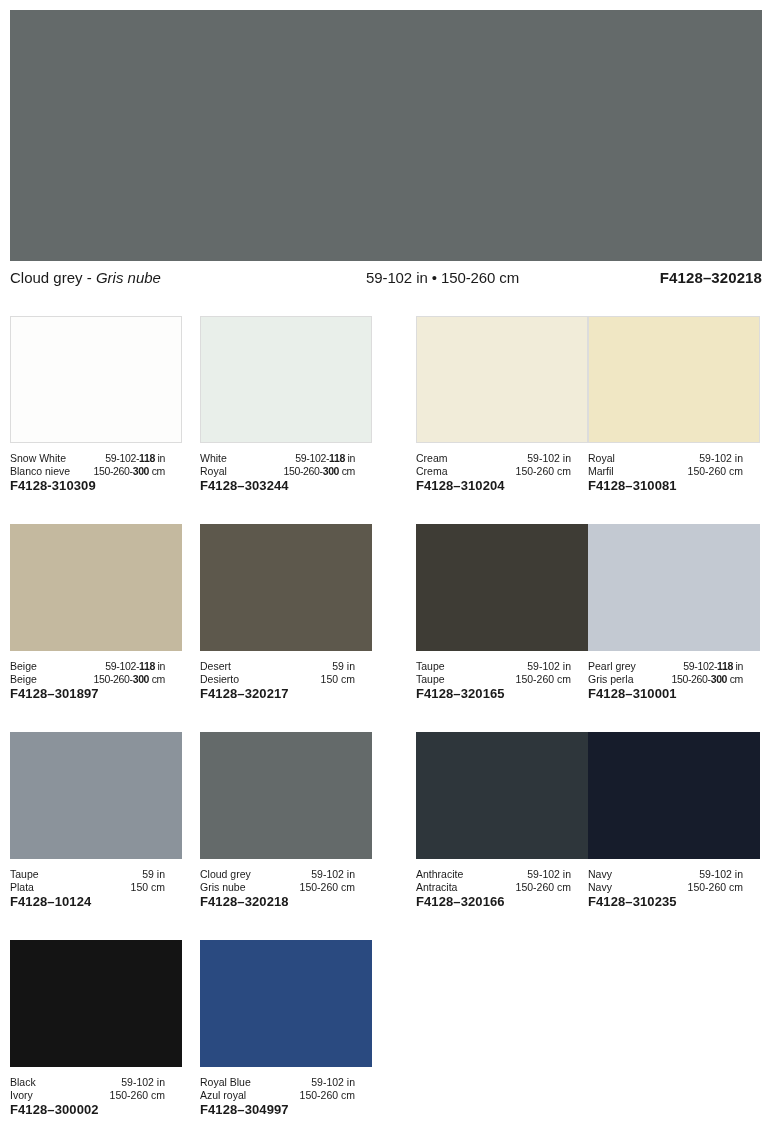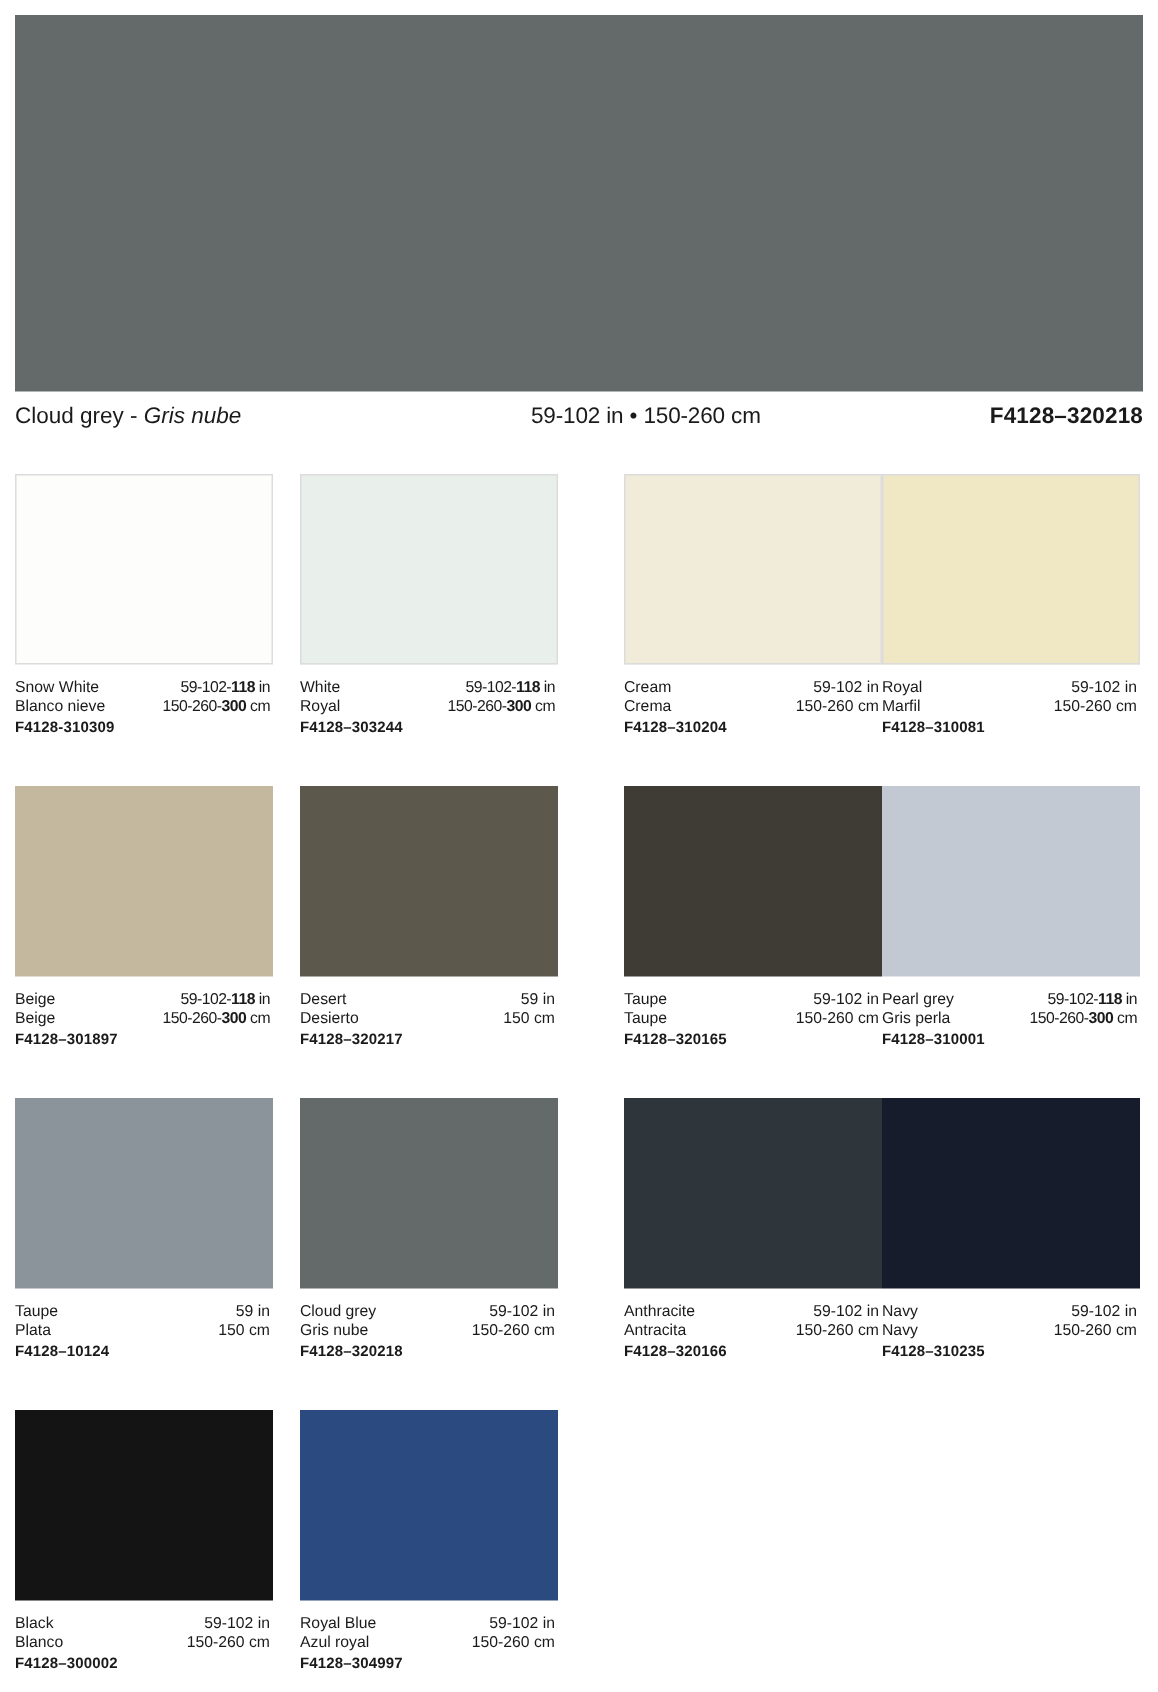--- a/index.html
+++ b/index.html
@@ -42,21 +42,21 @@
   .hero-name {
     position: absolute;
     left: 0;
     top: 0;
   }
   .hero-name .es {
     font-style: italic;
   }
   .hero-dims {
     position: absolute;
-    left: 344px;
+    left: 356px;
     top: 0;
     letter-spacing: -0.1px;
   }
   .hero-code {
     position: absolute;
     right: 0;
     top: 0;
     font-weight: bold;
     letter-spacing: 0.1px;
   }
@@ -102,30 +102,30 @@
     position: relative;
     height: 13px;
   }
   .nm {
     position: absolute;
     left: 0;
     top: 0;
   }
   .dim {
     position: absolute;
-    right: 2px;
+    right: 17px;
     top: 0;
   }
   .line-es .nm,
   .line-es .dim {
   }
   .code {
     margin-top: 1px;
     font-weight: bold;
-    font-size: 10px;
+    font-size: 13px;
     line-height: 13px;
     letter-spacing: 0.1px;
   }
   
   .dim.tight {
     letter-spacing: -0.35px;
   }
   .dim b {
     font-weight: bold;
   }
@@ -321,21 +321,21 @@
     </div>
     <div class="row">
       <div class="cell c0">
         <div class="chip" style="background: rgb(20, 20, 20);"></div>
         <div class="labels">
           <div class="line">
             <span class="nm">Black</span>
             <span class="dim">59-102 in</span>
           </div>
           <div class="line line-es">
-            <span class="nm">Blanco</span>
+            <span class="nm">Ivory</span>
             <span class="dim">150-260 cm</span>
           </div>
           <div class="code">F4128–300002</div>
         </div>
       </div>
       <div class="cell c1">
         <div class="chip" style="background: rgb(42, 74, 128);"></div>
         <div class="labels">
           <div class="line">
             <span class="nm">Royal Blue</span>

